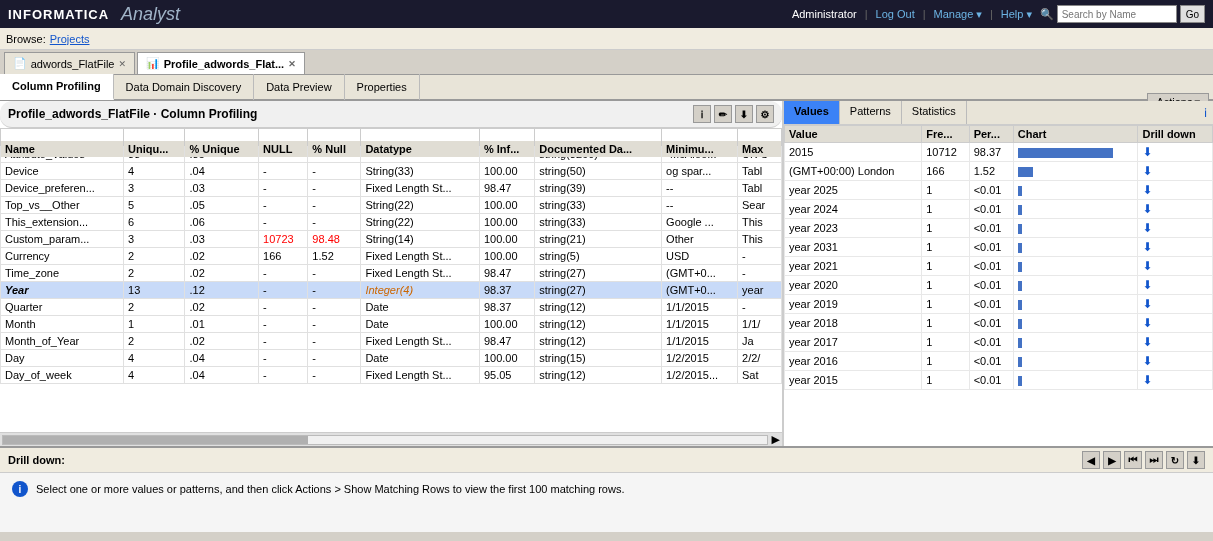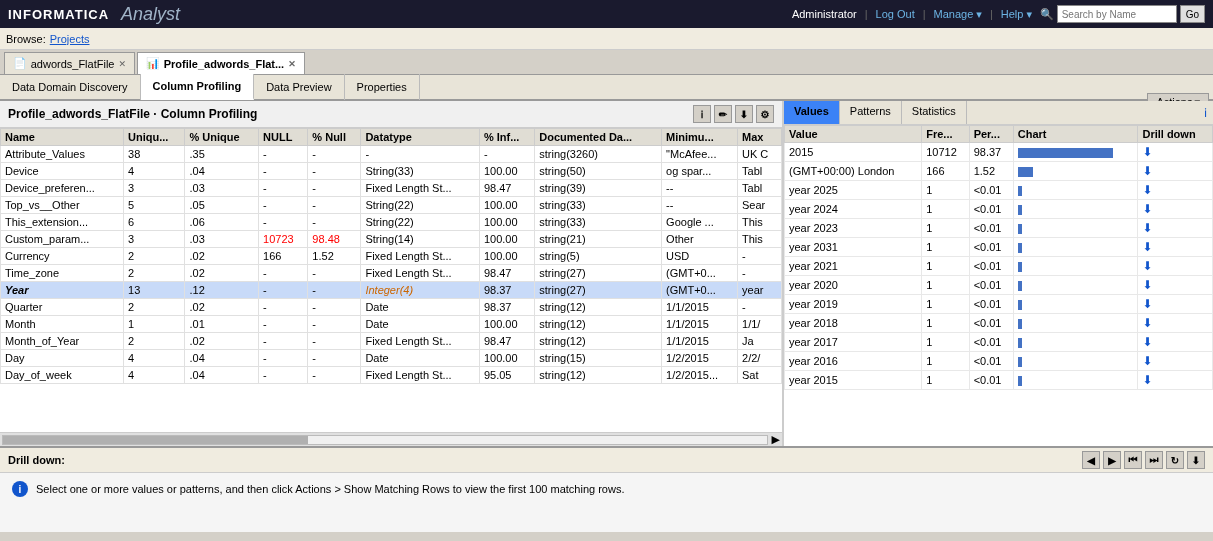--- a/index.html
+++ b/index.html
@@ -166,20 +166,21 @@
     }
     .panel-title {
       background: #f0f0f0;
       padding: 4px 8px;
       font-weight: bold;
       font-size: 12px;
       border-bottom: 1px solid #ccc;
       display: flex;
       align-items: center;
       gap: 6px;
+      border-radius: 12px;
     }
     .panel-toolbar {
       display: flex;
       gap: 3px;
       margin-left: auto;
     }
     .toolbar-icon {
       width: 18px;
       height: 18px;
       background: #d4d0c8;
@@ -202,21 +203,21 @@
       font-size: 11px;
     }
     thead th {
       background: #e0ddd4;
       border: 1px solid #ccc;
       padding: 2px 4px;
       text-align: left;
       white-space: nowrap;
       font-weight: bold;
       position: sticky;
-      top: 0;
+      top: 12px;
     }
     tbody td {
       border: 1px solid #e0e0e0;
       padding: 2px 4px;
       white-space: nowrap;
     }
 
     
     .right-panel {
       width: 430px;
@@ -400,25 +401,25 @@
     <span class="tab-close">✕</span>
   </div>
   <div class="tab active">
     <span>📊</span>
     <span>Profile_adwords_Flat...</span>
     <span class="tab-close">✕</span>
   </div>
 </div>
 
 <div class="sub-tab-bar">
+  <div class="sub-tab active">
+    <span>Column Profiling</span>
+  </div>
   <div class="sub-tab">
     <span>Data Domain Discovery</span>
-  </div>
-  <div class="sub-tab active">
-    <span>Column Profiling</span>
   </div>
   <div class="sub-tab">
     <span>Data Preview</span>
   </div>
   <div class="sub-tab">
     <span>Properties</span>
   </div>
   <div class="sub-tab-actions">
     <button class="actions-btn">
       <span>Actions</span>

